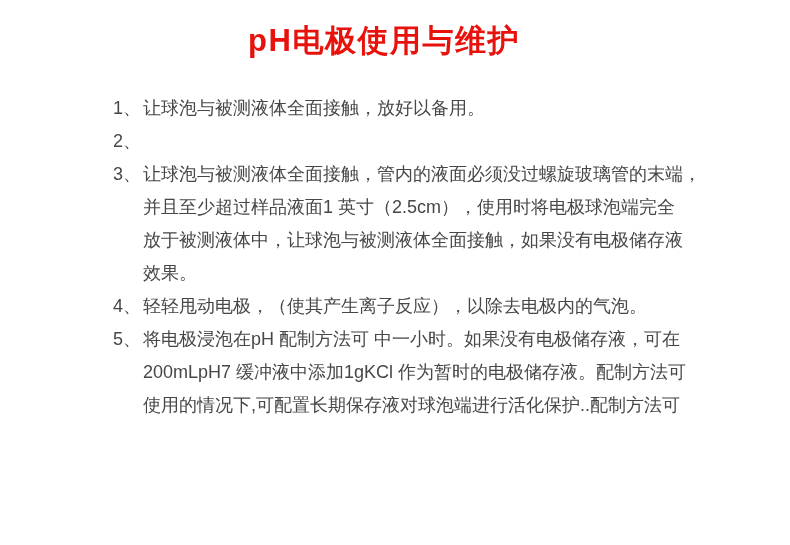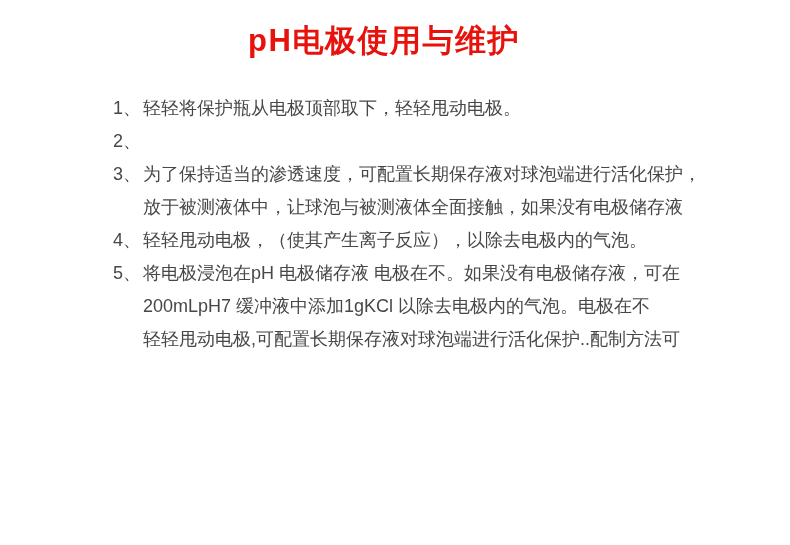--- a/index.html
+++ b/index.html
@@ -55,46 +55,48 @@
 
 <div class="page">
 
   <h1 class="title">pH电极使用与维护</h1>
 
   <div class="list">
 
     <div class="item">
       <span class="num">1、</span>
       <div class="content">
-        <div class="line">轻轻将保护瓶从电极顶部取下，轻轻甩动电极。</div>
+        <div class="line">让球泡与被测液体全面接触，放好以备用。</div>
       </div>
     </div>
 
     <div class="item">
       <span class="num">2、</span>
     </div>
 
     <div class="item">
       <span class="num">3、</span>
       <div class="content">
-        <div class="line">为了保持适当的渗透速度，可配置长期保存液对球泡端进行活化保护，</div>
+        <div class="line">让球泡与被测液体全面接触，管内的液面必须没过螺旋玻璃管的末端，</div>
+        <div class="line">并且至少超过样品液面1 英寸（2.5cm），使用时将电极球泡端完全</div>
         <div class="line">放于被测液体中，让球泡与被测液体全面接触，如果没有电极储存液</div>
+        <div class="line">效果。</div>
       </div>
     </div>
 
     <div class="item">
       <span class="num">4、</span>
       <div class="content">
         <div class="line">轻轻甩动电极，（使其产生离子反应），以除去电极内的气泡。</div>
       </div>
     </div>
 
     <div class="item">
       <span class="num">5、</span>
       <div class="content">
-        <div class="line">将电极浸泡在pH 电极储存液 电极在不。如果没有电极储存液，可在</div>
-        <div class="line">200mLpH7 缓冲液中添加1gKCl 以除去电极内的气泡。电极在不</div>
-        <div class="line">轻轻甩动电极,可配置长期保存液对球泡端进行活化保护..配制方法可</div>
+        <div class="line">将电极浸泡在pH 配制方法可 中一小时。如果没有电极储存液，可在</div>
+        <div class="line">200mLpH7 缓冲液中添加1gKCl 作为暂时的电极储存液。配制方法可</div>
+        <div class="line">使用的情况下,可配置长期保存液对球泡端进行活化保护..配制方法可</div>
       </div>
     </div>
 
   </div>
 </div>
 
 </body></html>

